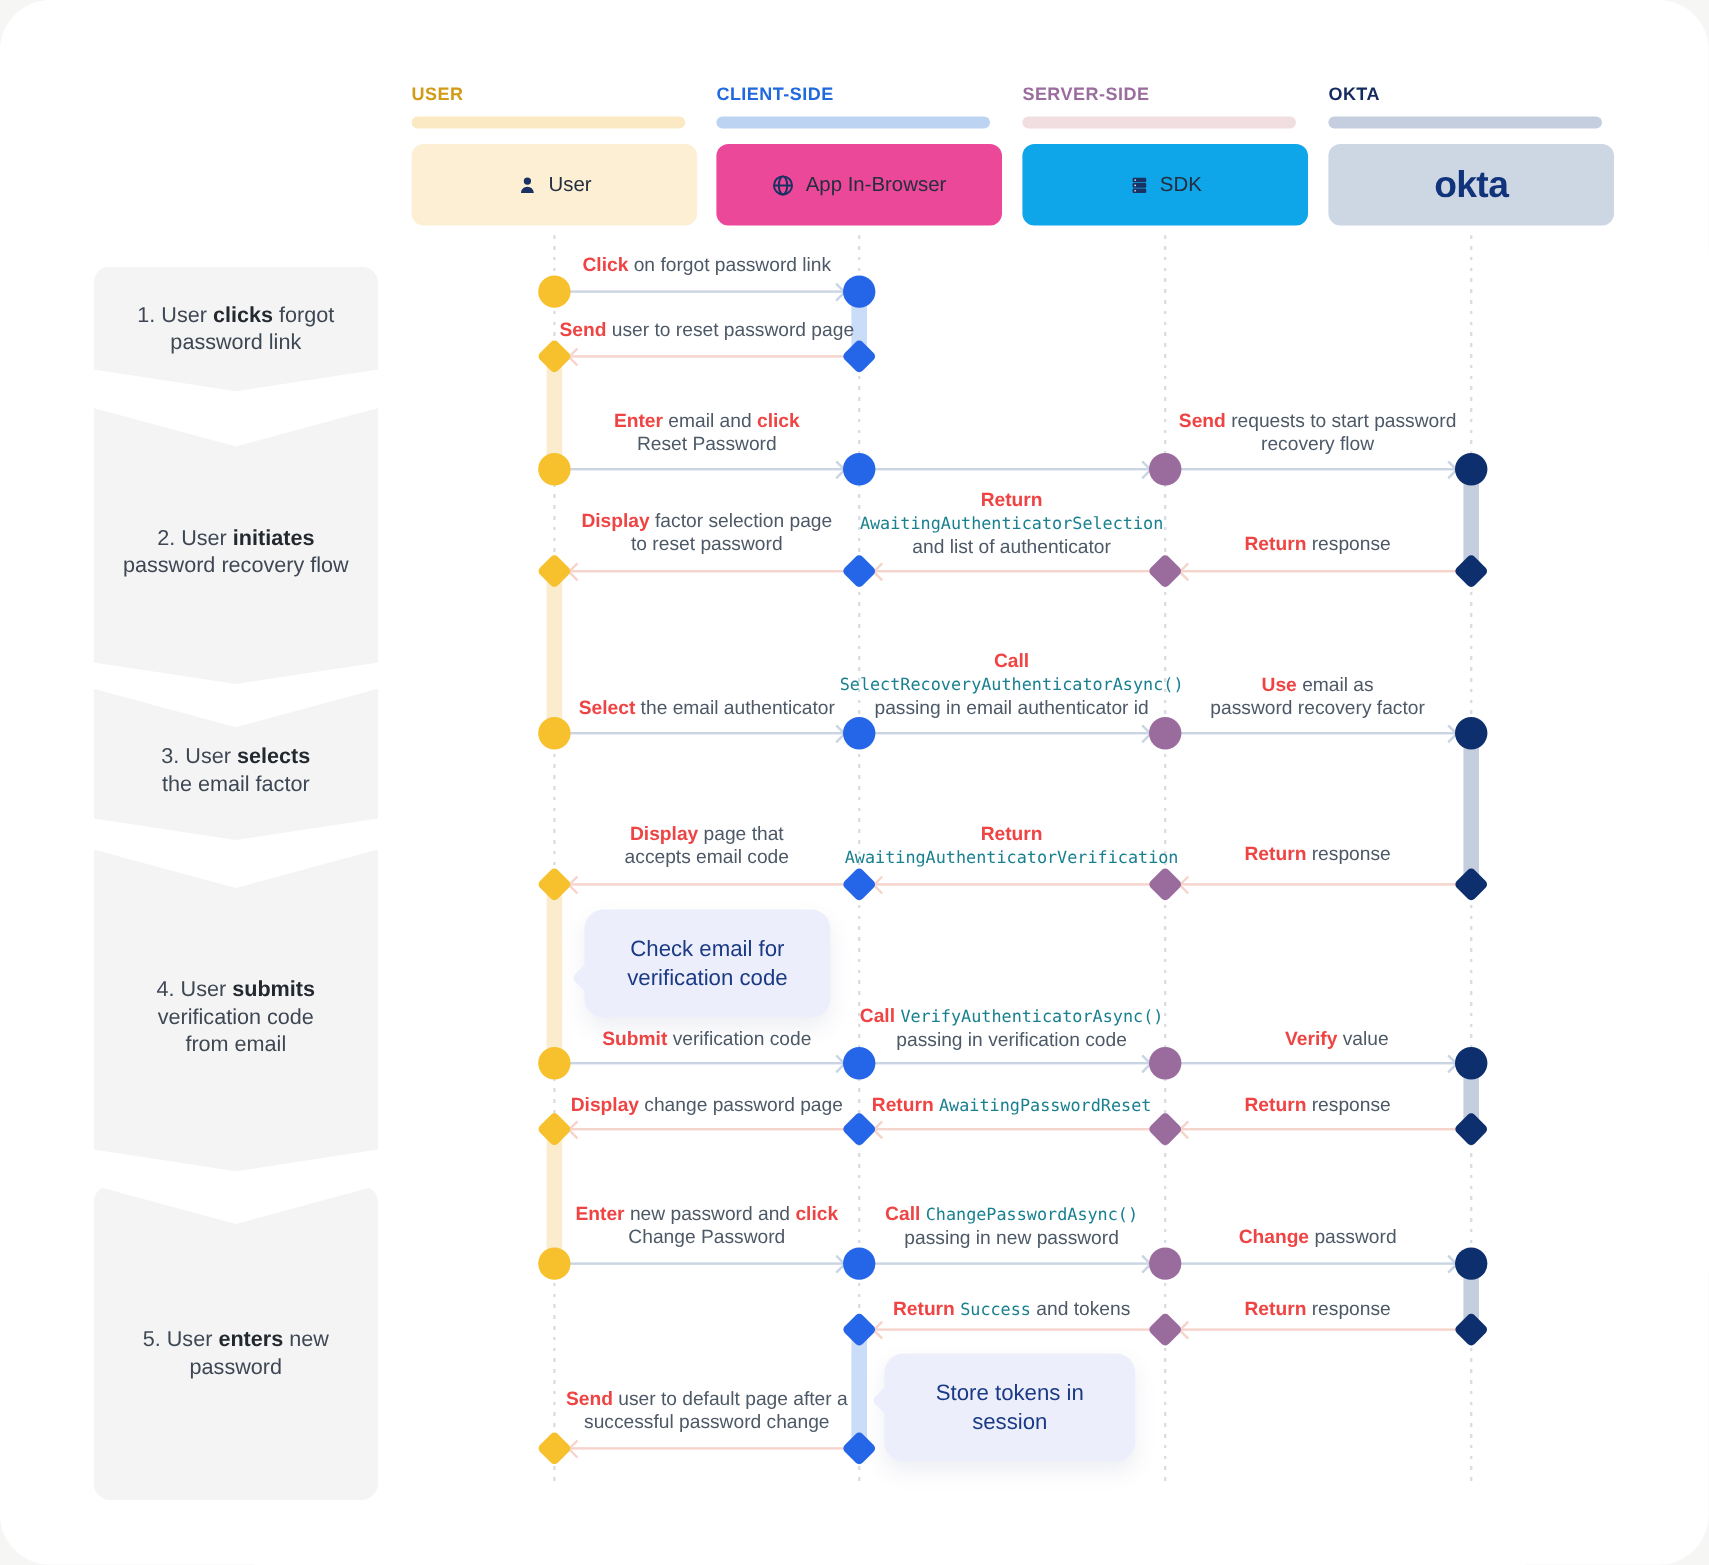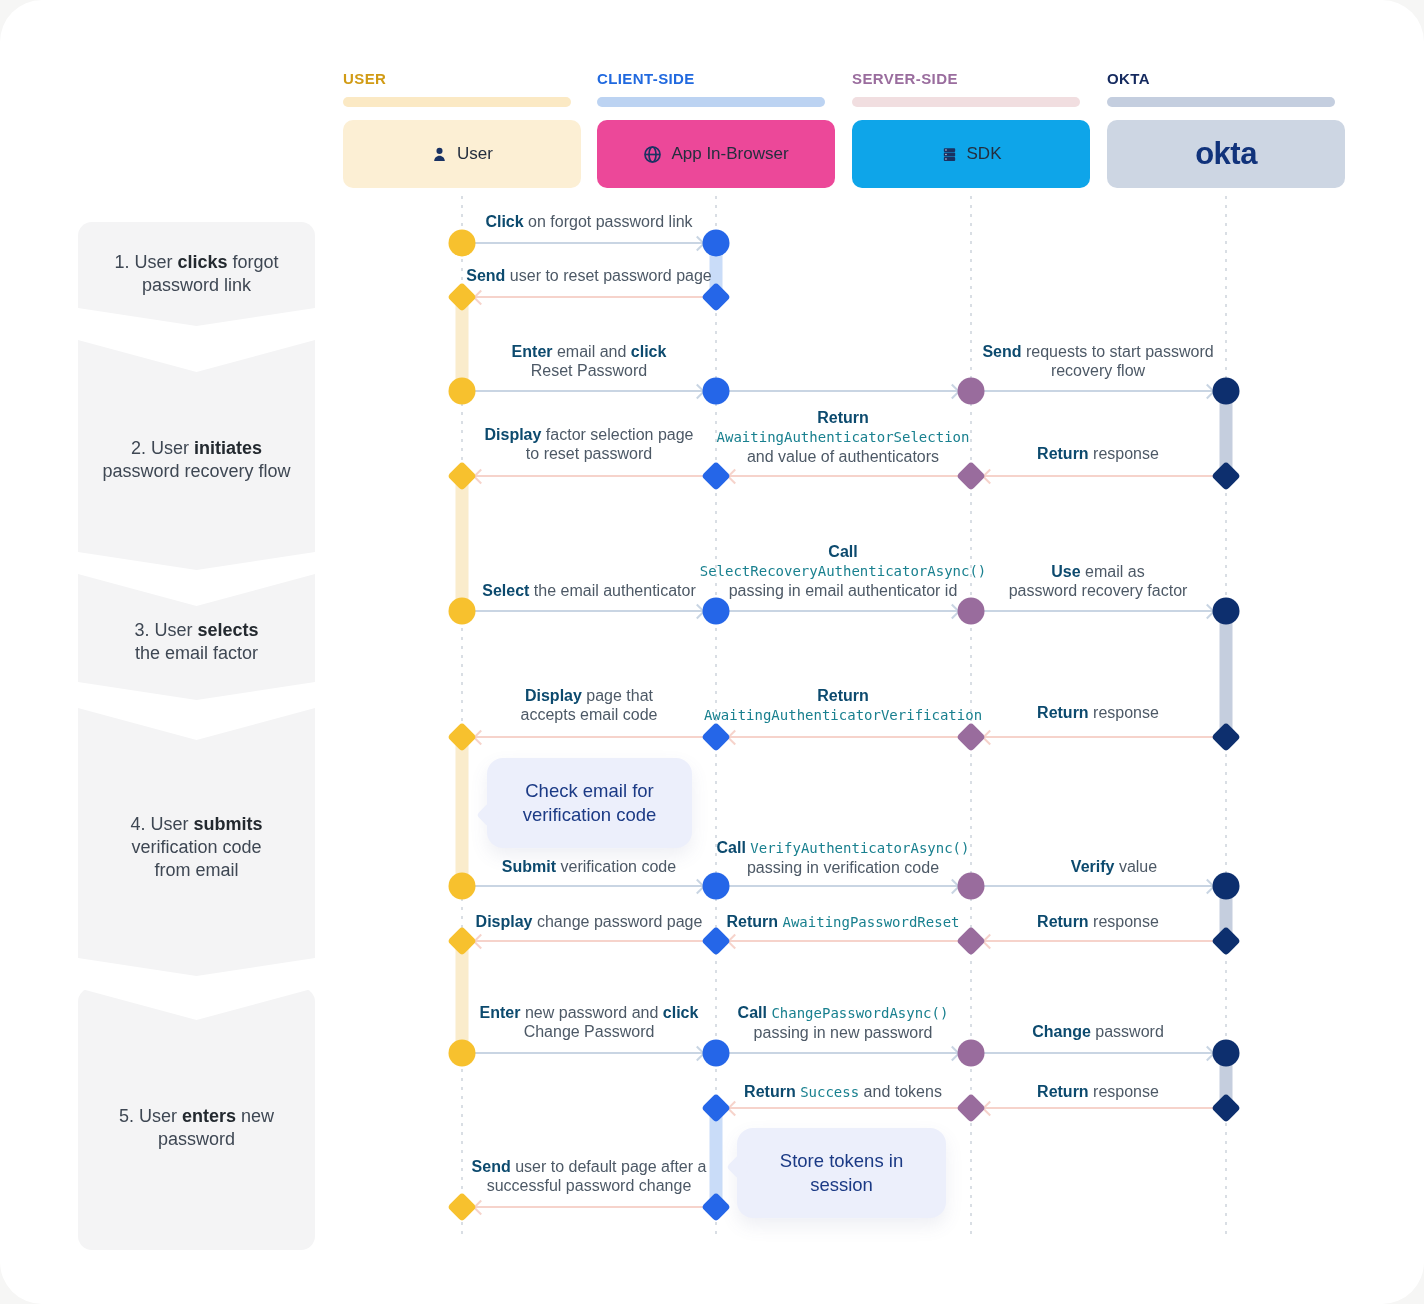--- a/index.html
+++ b/index.html
@@ -24,21 +24,21 @@
   .actbar{position:absolute;width:13px;border-radius:6px;transform:translateX(-50%);z-index:2;}
   .marker-c{position:absolute;width:27px;height:27px;border-radius:50%;transform:translate(-50%,-50%);z-index:4;}
   .marker-d{position:absolute;width:21px;height:21px;border-radius:4px;transform:translate(-50%,-50%) rotate(45deg);z-index:4;}
   .aline{position:absolute;height:2px;z-index:3;}
   .ahead{position:absolute;width:9px;height:9px;top:-4px;}
   .ahead.r{right:0;border-top:2px solid;border-right:2px solid;transform:rotate(45deg);}
   .ahead.l{left:0;border-top:2px solid;border-left:2px solid;transform:rotate(-45deg);}
   
   .msg{position:absolute;transform:translateX(-50%);text-align:center;font-size:16px;line-height:19px;
     color:#4D5966;white-space:nowrap;z-index:5;}
-  .msg .b{font-weight:700;color:#0c4a6e;}
+  .msg .b{font-weight:700;color:#ef4444;}
   .code{font-family:"DejaVu Sans Mono",monospace;font-size:14px;color:#19808F;}
   
   .tooltip{position:absolute;background:#ECEFFB;border-radius:16px;color:#1B3A85;font-size:18.5px;line-height:24px;
     display:flex;align-items:center;justify-content:center;text-align:center;z-index:6;
     box-shadow:0 8px 18px rgba(90,100,150,.10);}
   .tail{position:absolute;width:18px;height:18px;background:#ECEFFB;transform:rotate(45deg);border-radius:4px;left:-7px;}
 </style>
 </head>
 <body>
 
@@ -235,21 +235,21 @@
       <div class="marker-d" style="left: 971px; top: 1108px; background: rgb(153, 108, 157);"></div>
       <div class="marker-d" style="left: 716px; top: 1108px; background: rgb(37, 102, 232);"></div>
       <div class="marker-d" style="left: 716px; top: 1207px; background: rgb(37, 102, 232);"></div>
       <div class="marker-d" style="left: 462px; top: 1207px; background: rgb(247, 193, 46);"></div>
     </div>
 
   <div class="msg" style="left:589px;top:212px"><span class="b">Click</span><span> on forgot password link</span></div>
   <div class="msg" style="left:589px;top:266px"><span class="b">Send</span><span> user to reset password page</span></div>
   <div class="msg" style="left:589px;top:342px"><span class="b">Enter</span><span> email and </span><span class="b">click</span><br><span>Reset Password</span></div>
   <div class="msg" style="left:1098px;top:342px"><span class="b">Send</span><span> requests to start password</span><br><span>recovery flow</span></div>
-  <div class="msg" style="left:843px;top:408px"><span class="b">Return</span><br><span class="code">AwaitingAuthenticatorSelection</span><br><span>and value of authenticators</span></div>
+  <div class="msg" style="left:843px;top:408px"><span class="b">Return</span><br><span class="code">AwaitingAuthenticatorSelection</span><br><span>and list of authenticator</span></div>
   <div class="msg" style="left:1098px;top:444px"><span class="b">Return</span><span> response</span></div>
   <div class="msg" style="left:589px;top:425px"><span class="b">Display</span><span> factor selection page</span><br><span>to reset password</span></div>
   <div class="msg" style="left:589px;top:581px"><span class="b">Select</span><span> the email authenticator</span></div>
   <div class="msg" style="left:843px;top:542px"><span class="b">Call</span><br><span class="code">SelectRecoveryAuthenticatorAsync()</span><br><span>passing in email authenticator id</span></div>
   <div class="msg" style="left:1098px;top:562px"><span class="b">Use</span><span> email as</span><br><span>password recovery factor</span></div>
   <div class="msg" style="left:589px;top:686px"><span class="b">Display</span><span> page that</span><br><span>accepts email code</span></div>
   <div class="msg" style="left:843px;top:686px"><span class="b">Return</span><br><span class="code">AwaitingAuthenticatorVerification</span></div>
   <div class="msg" style="left:1098px;top:703px"><span class="b">Return</span><span> response</span></div>
   <div class="msg" style="left:589px;top:857px"><span class="b">Submit</span><span> verification code</span></div>
   <div class="msg" style="left:843px;top:838px"><span class="b">Call</span><span> </span><span class="code">VerifyAuthenticatorAsync()</span><br><span>passing in verification code</span></div>

